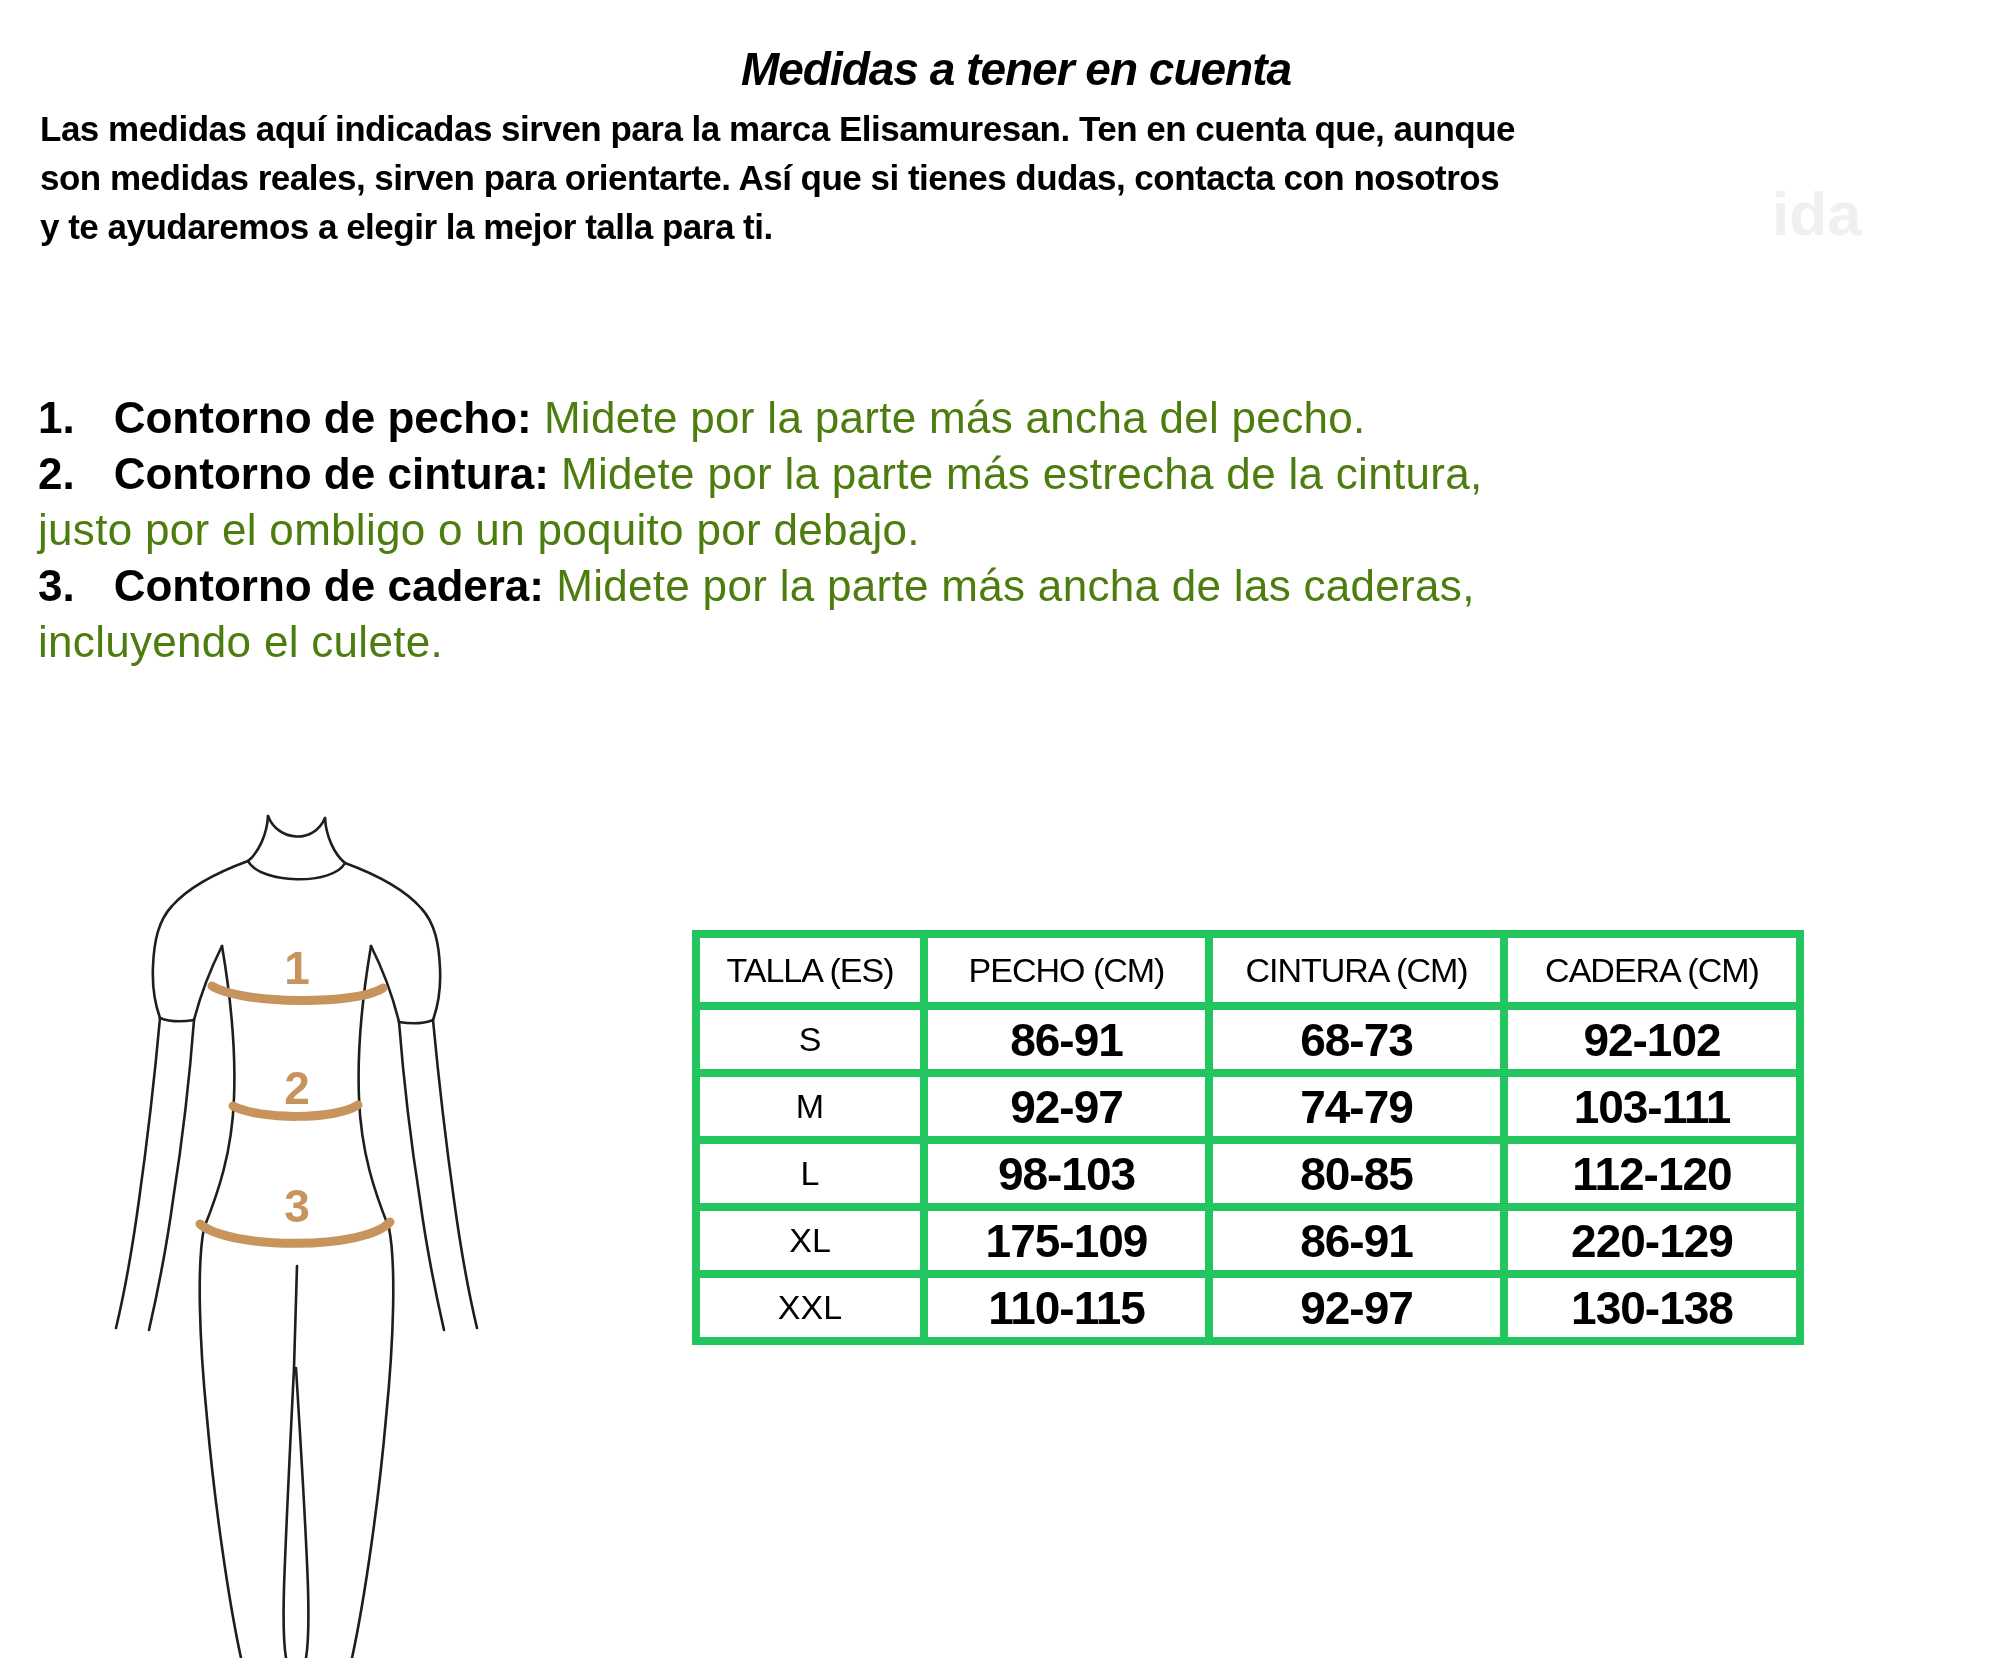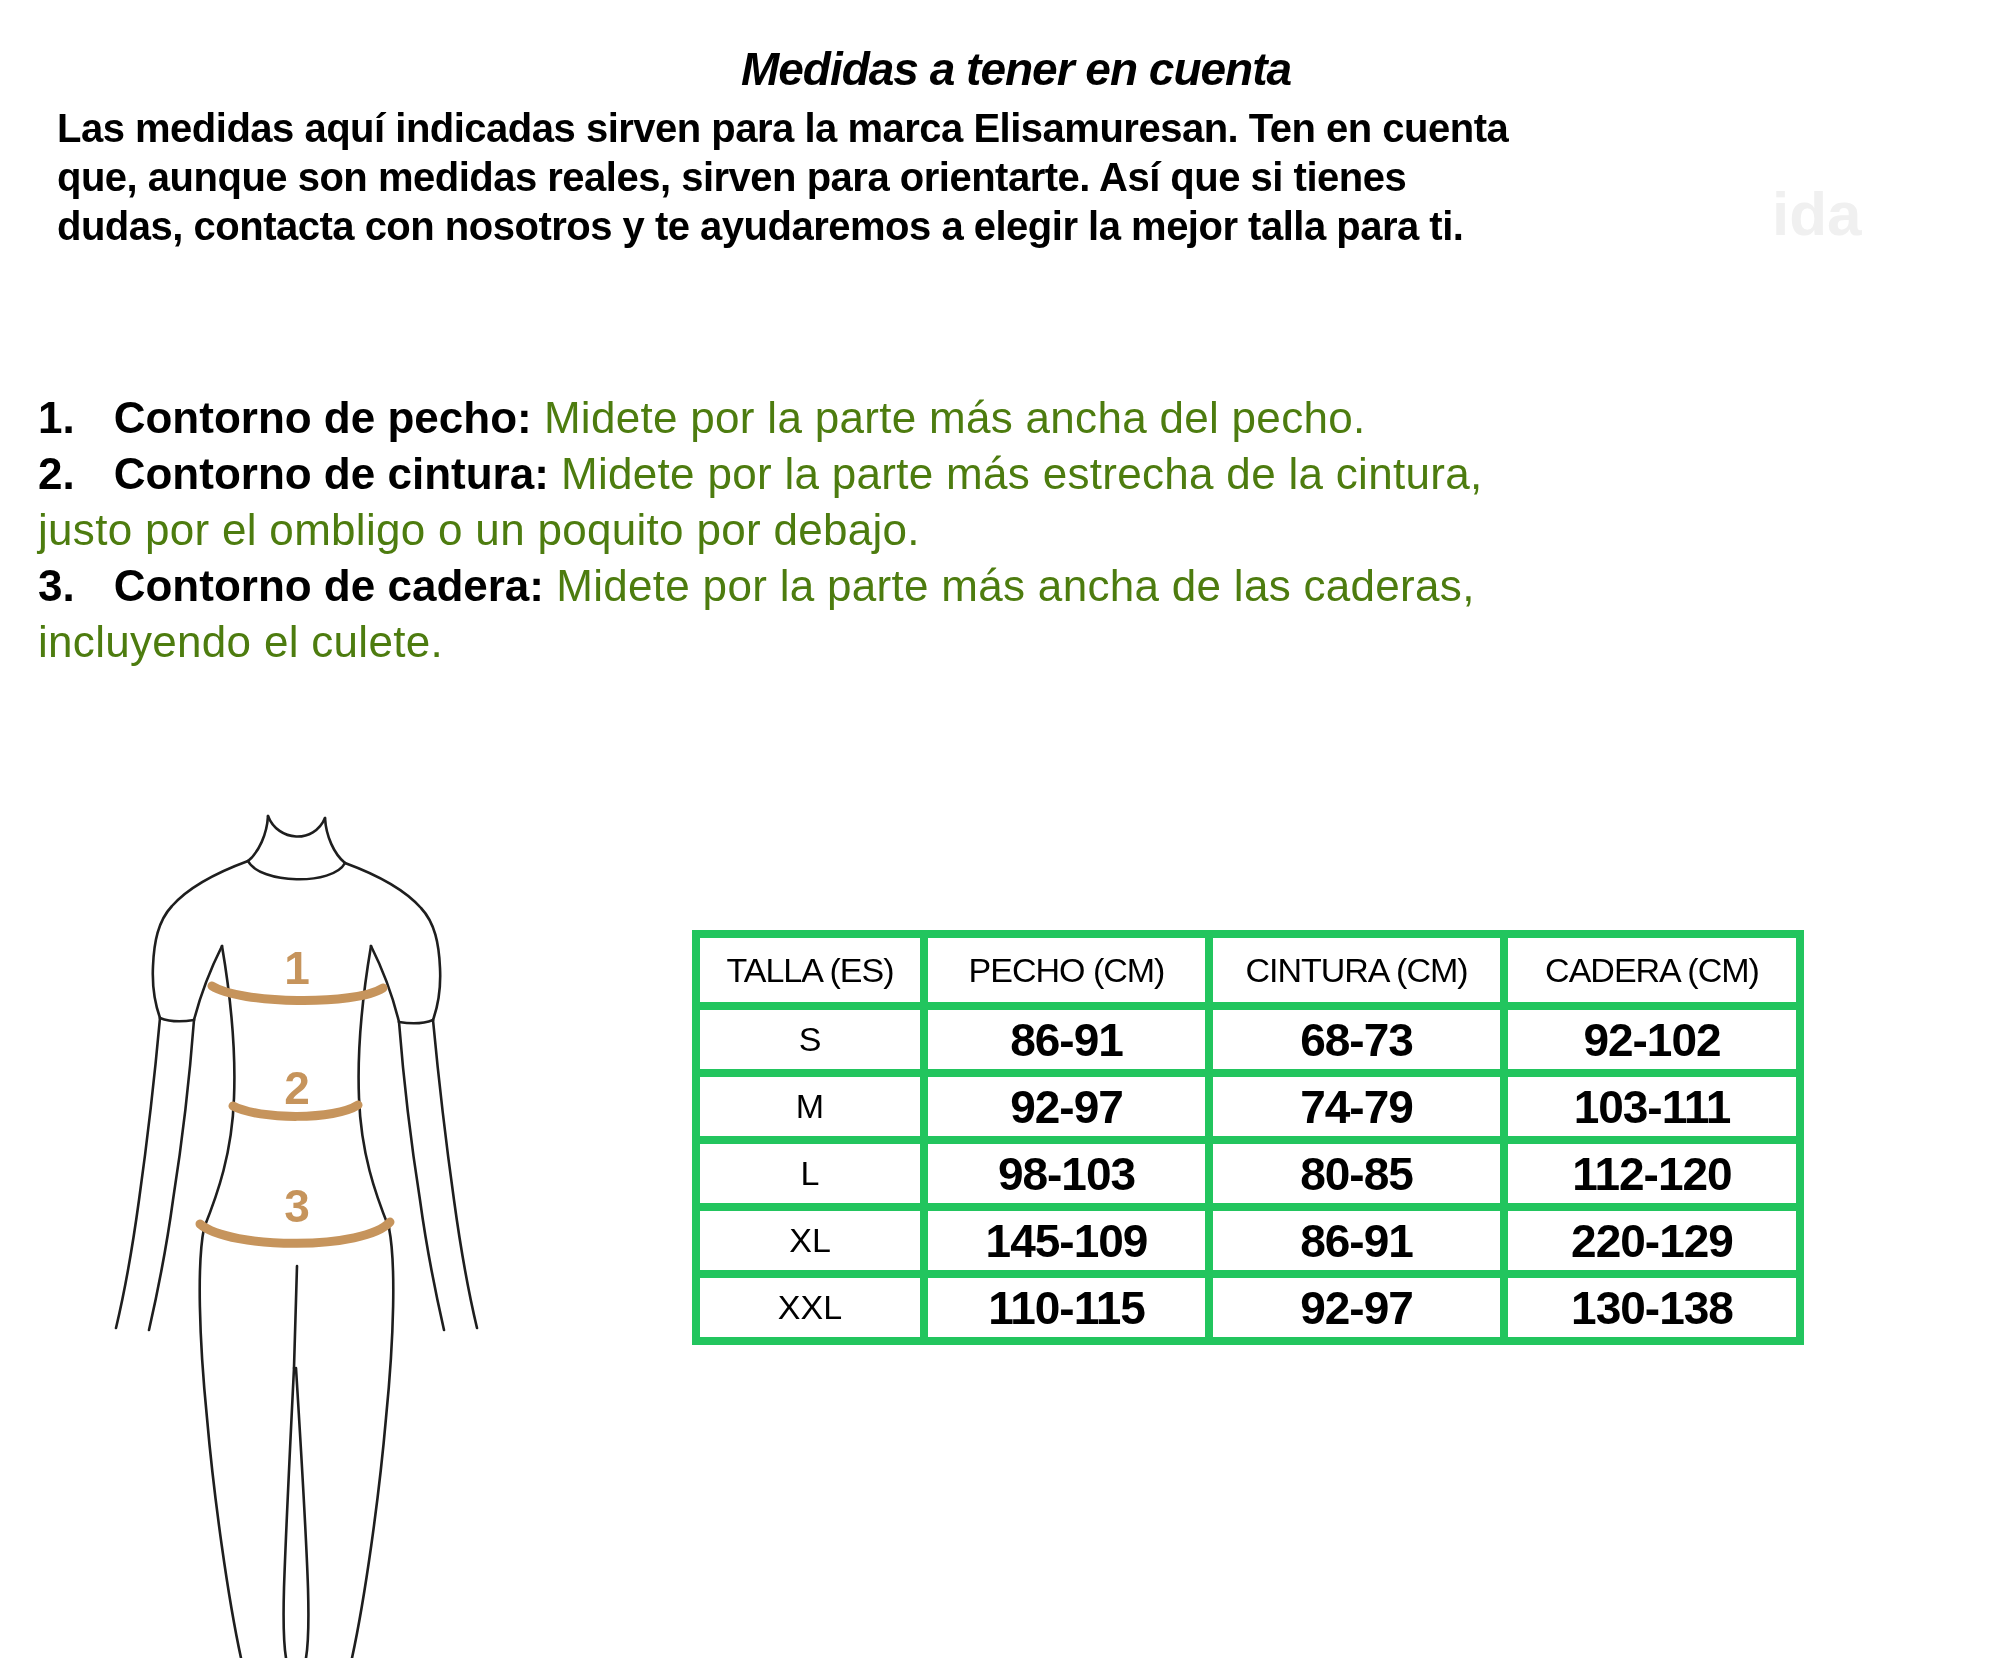--- a/index.html
+++ b/index.html
@@ -11,22 +11,22 @@
   .title {
     position:absolute; top:26px; left:0; width:100%;
     text-align:center; font-size:46px; font-weight:bold; font-style:italic;
     letter-spacing:-1px; margin:16px;
   }
   .watermark {
     position:absolute; left:1772px; top:178px;
     font-size:62px; font-weight:bold; color:#f0f0f0;
   }
   .intro {
-    position:absolute; left:57px; top:104px; width:1478px;
-    font-size:40px; font-weight:bold; line-height:49px;
+    position:absolute; left:40px; top:104px; width:1478px;
+    font-size:35px; font-weight:bold; line-height:49px;
     letter-spacing:-0.5px; margin:0;
   }
   .instructions {
     position:absolute; left:38px; top:390px; width:1535px;
     font-size:44px; line-height:56px;
   }
   .instr { margin:0; }
   .instr .num   { font-weight:bold; margin-right:22px; }
   .instr .label { font-weight:bold;margin-left:17px; }
   .instr .desc  { color:#4d7c0f; letter-spacing:0.3px; }
@@ -137,21 +137,21 @@
         <td class="size-value">103-111</td>
       </tr>
       <tr>
         <td class="size-label">L</td>
         <td class="size-value">98-103</td>
         <td class="size-value">80-85</td>
         <td class="size-value">112-120</td>
       </tr>
       <tr>
         <td class="size-label">XL</td>
-        <td class="size-value">145-109</td>
+        <td class="size-value">175-109</td>
         <td class="size-value">86-91</td>
         <td class="size-value">220-129</td>
       </tr>
       <tr>
         <td class="size-label">XXL</td>
         <td class="size-value">110-115</td>
         <td class="size-value">92-97</td>
         <td class="size-value">130-138</td>
       </tr>
     </tbody>

